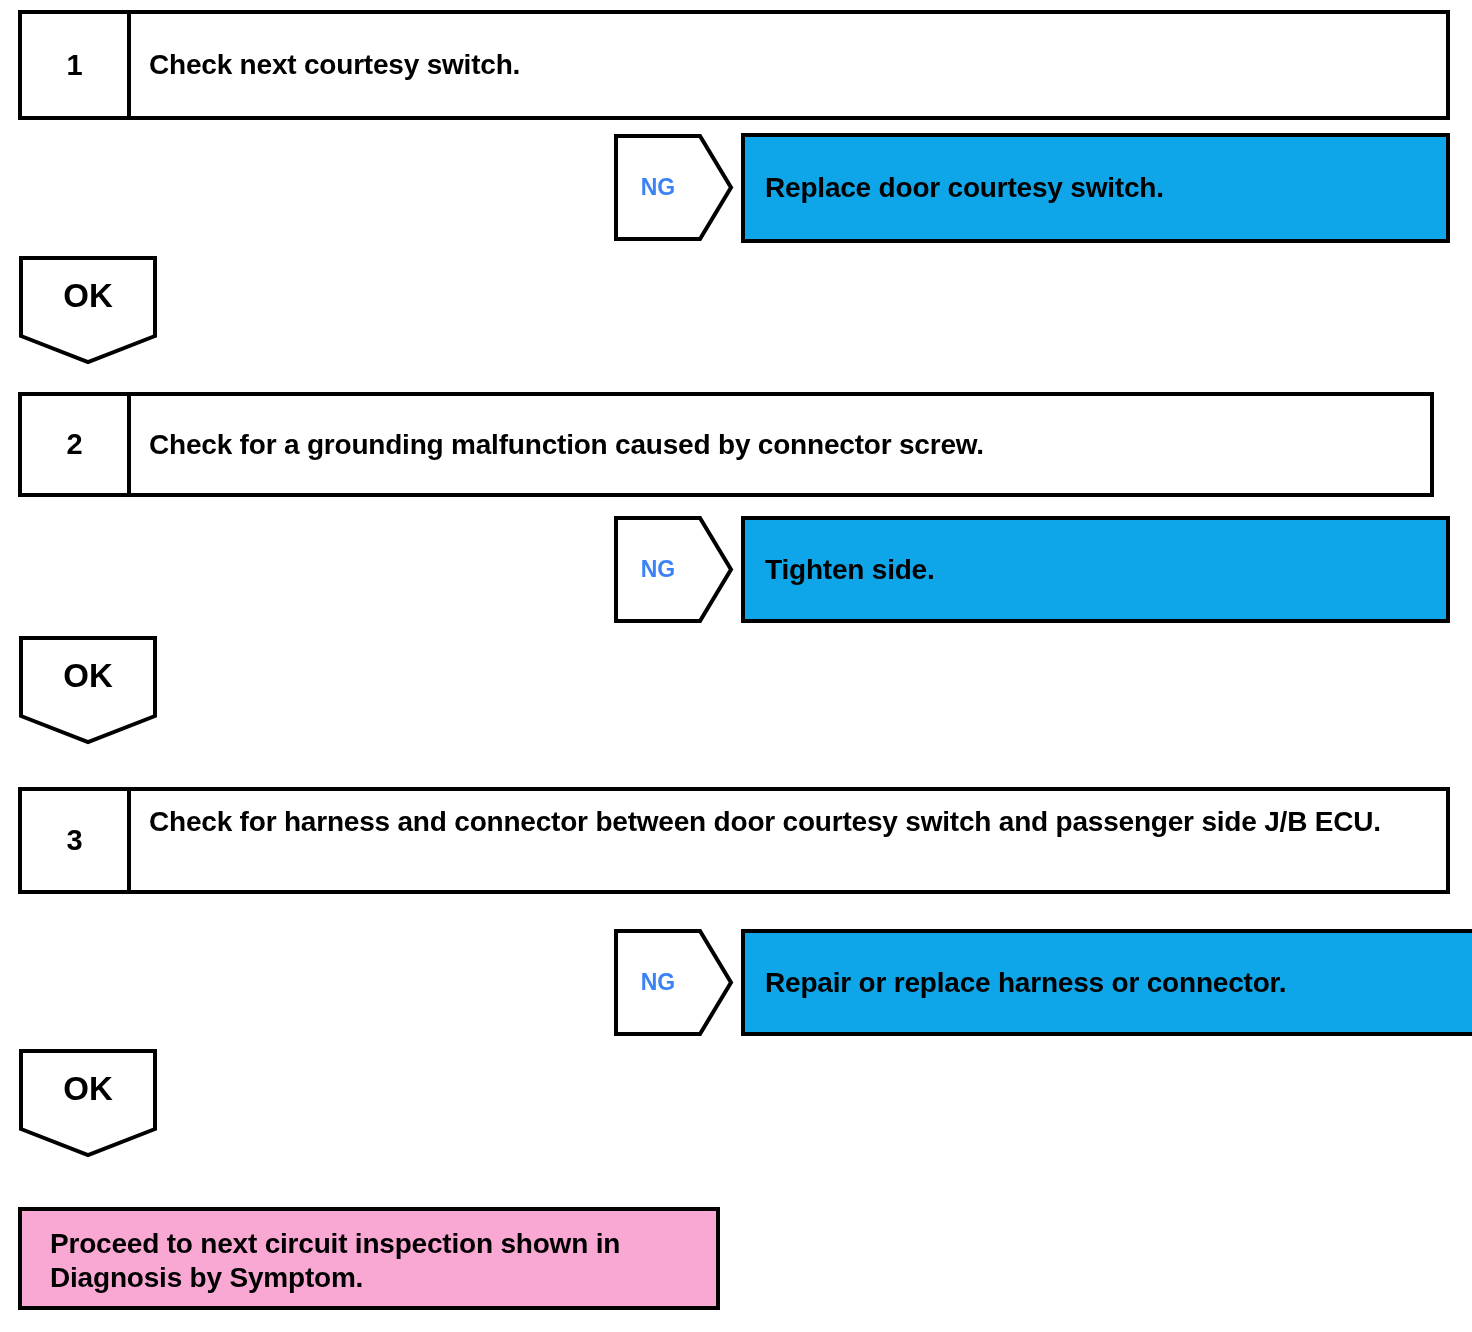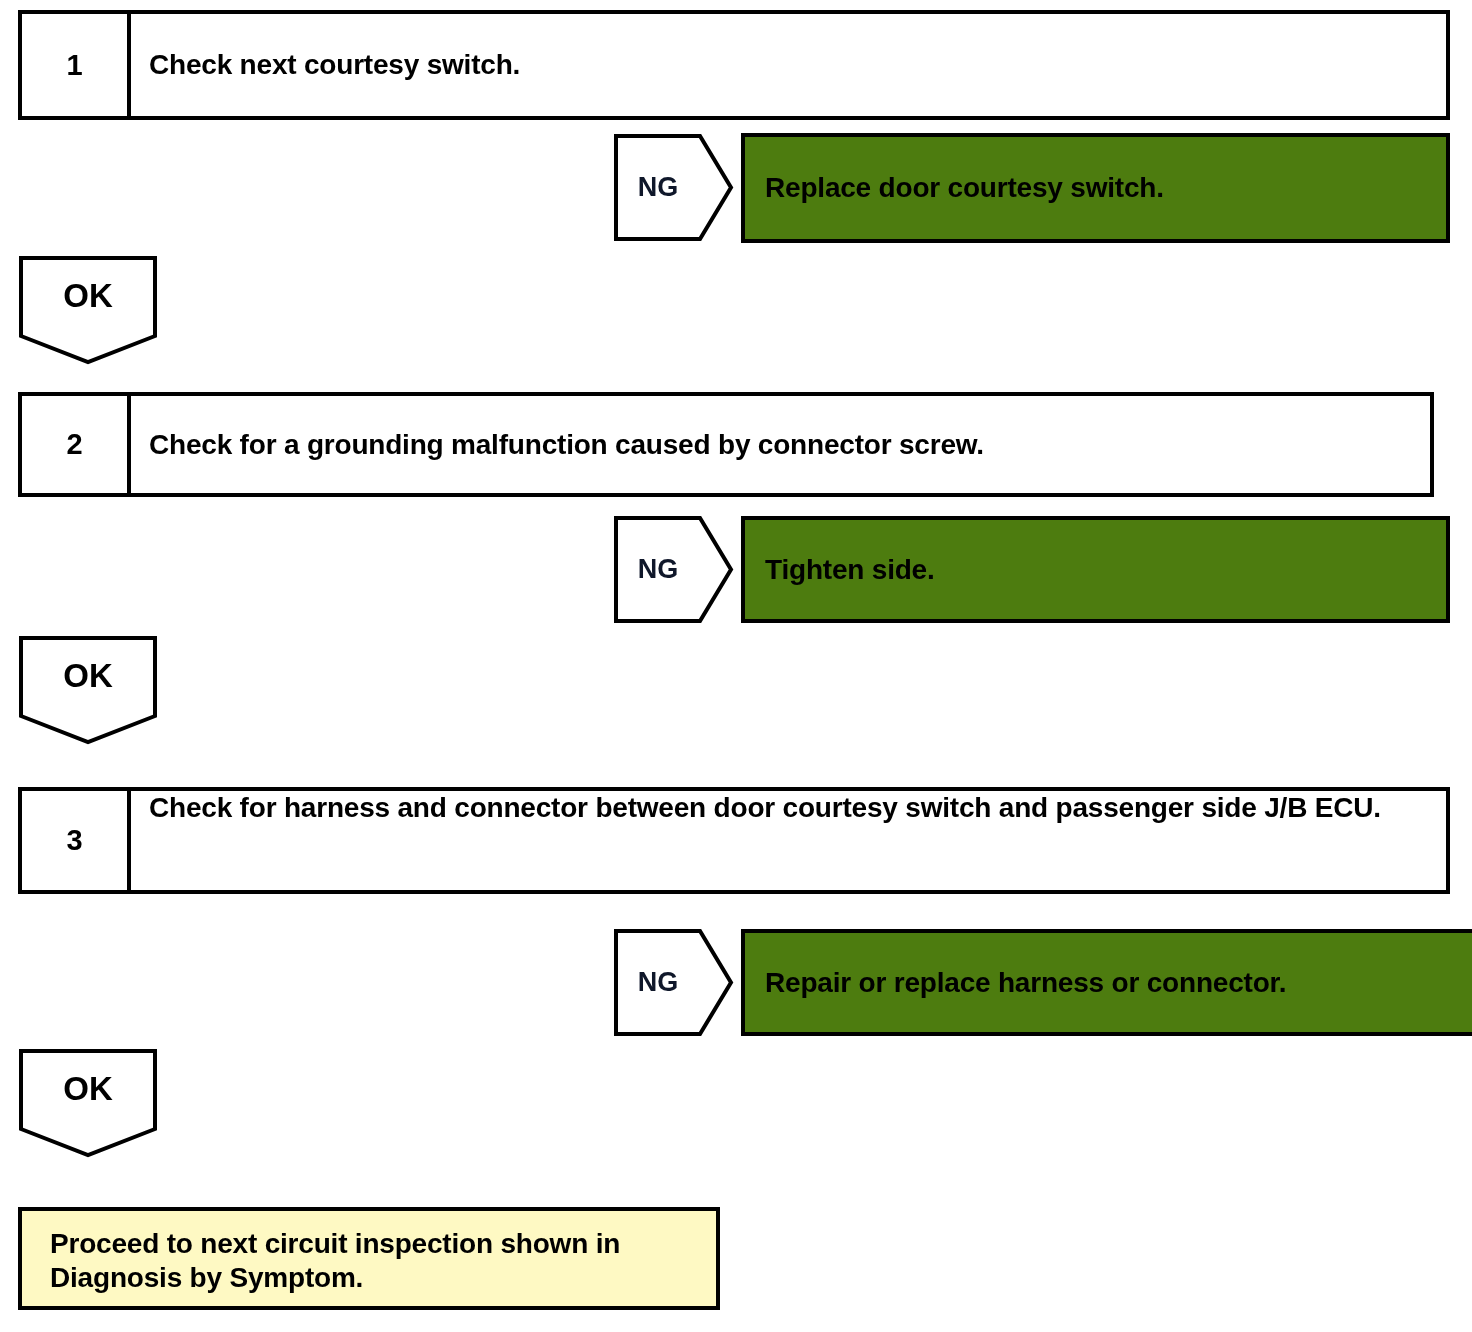--- a/index.html
+++ b/index.html
@@ -48,44 +48,45 @@
     padding-left: 18px;
     padding-right: 10px;
     font-size: 28px;
     font-weight: bold;
     color: #000000;
     line-height: 1.18;
     letter-spacing: -0.2px;
   }
   .step-text.two-line {
     align-items: flex-start;
+    padding-top: 14px;
   }
 
   
   .result-box {
     position: absolute;
     box-sizing: border-box;
     border: 4px solid #000000;
-    background: #4d7c0f;
+    background: #0ea5e9;
     display: flex;
     align-items: center;
     padding-left: 20px;
     padding-right: 10px;
     font-size: 28px;
     font-weight: bold;
     color: #000000;
     letter-spacing: -0.2px;
   }
 
   
   .terminal-box {
     position: absolute;
     box-sizing: border-box;
     border: 4px solid #000000;
-    background: #fef9c3;
+    background: #f9a8d4;
     padding: 16px 14px 0 28px;
     font-size: 28px;
     font-weight: bold;
     color: #000000;
     line-height: 1.22;
     letter-spacing: -0.2px;
     white-space: pre-line;
   }
 
   
@@ -102,23 +103,23 @@
   }
   .ng-arrow .ng-label {
     position: absolute;
     left: 0;
     top: 0;
     width: 88px;
     height: 107px;
     display: flex;
     align-items: center;
     justify-content: center;
-    font-size: 27px;
-    font-weight: bold;
-    color: #0f172a;
+    font-size: 23px;
+    font-weight: bold;
+    color: #3b82f6;
     letter-spacing: 0px;
   }
 
   
   .ok-arrow {
     position: absolute;
     width: 138px;
     height: 108px;
   }
   .ok-arrow svg {

